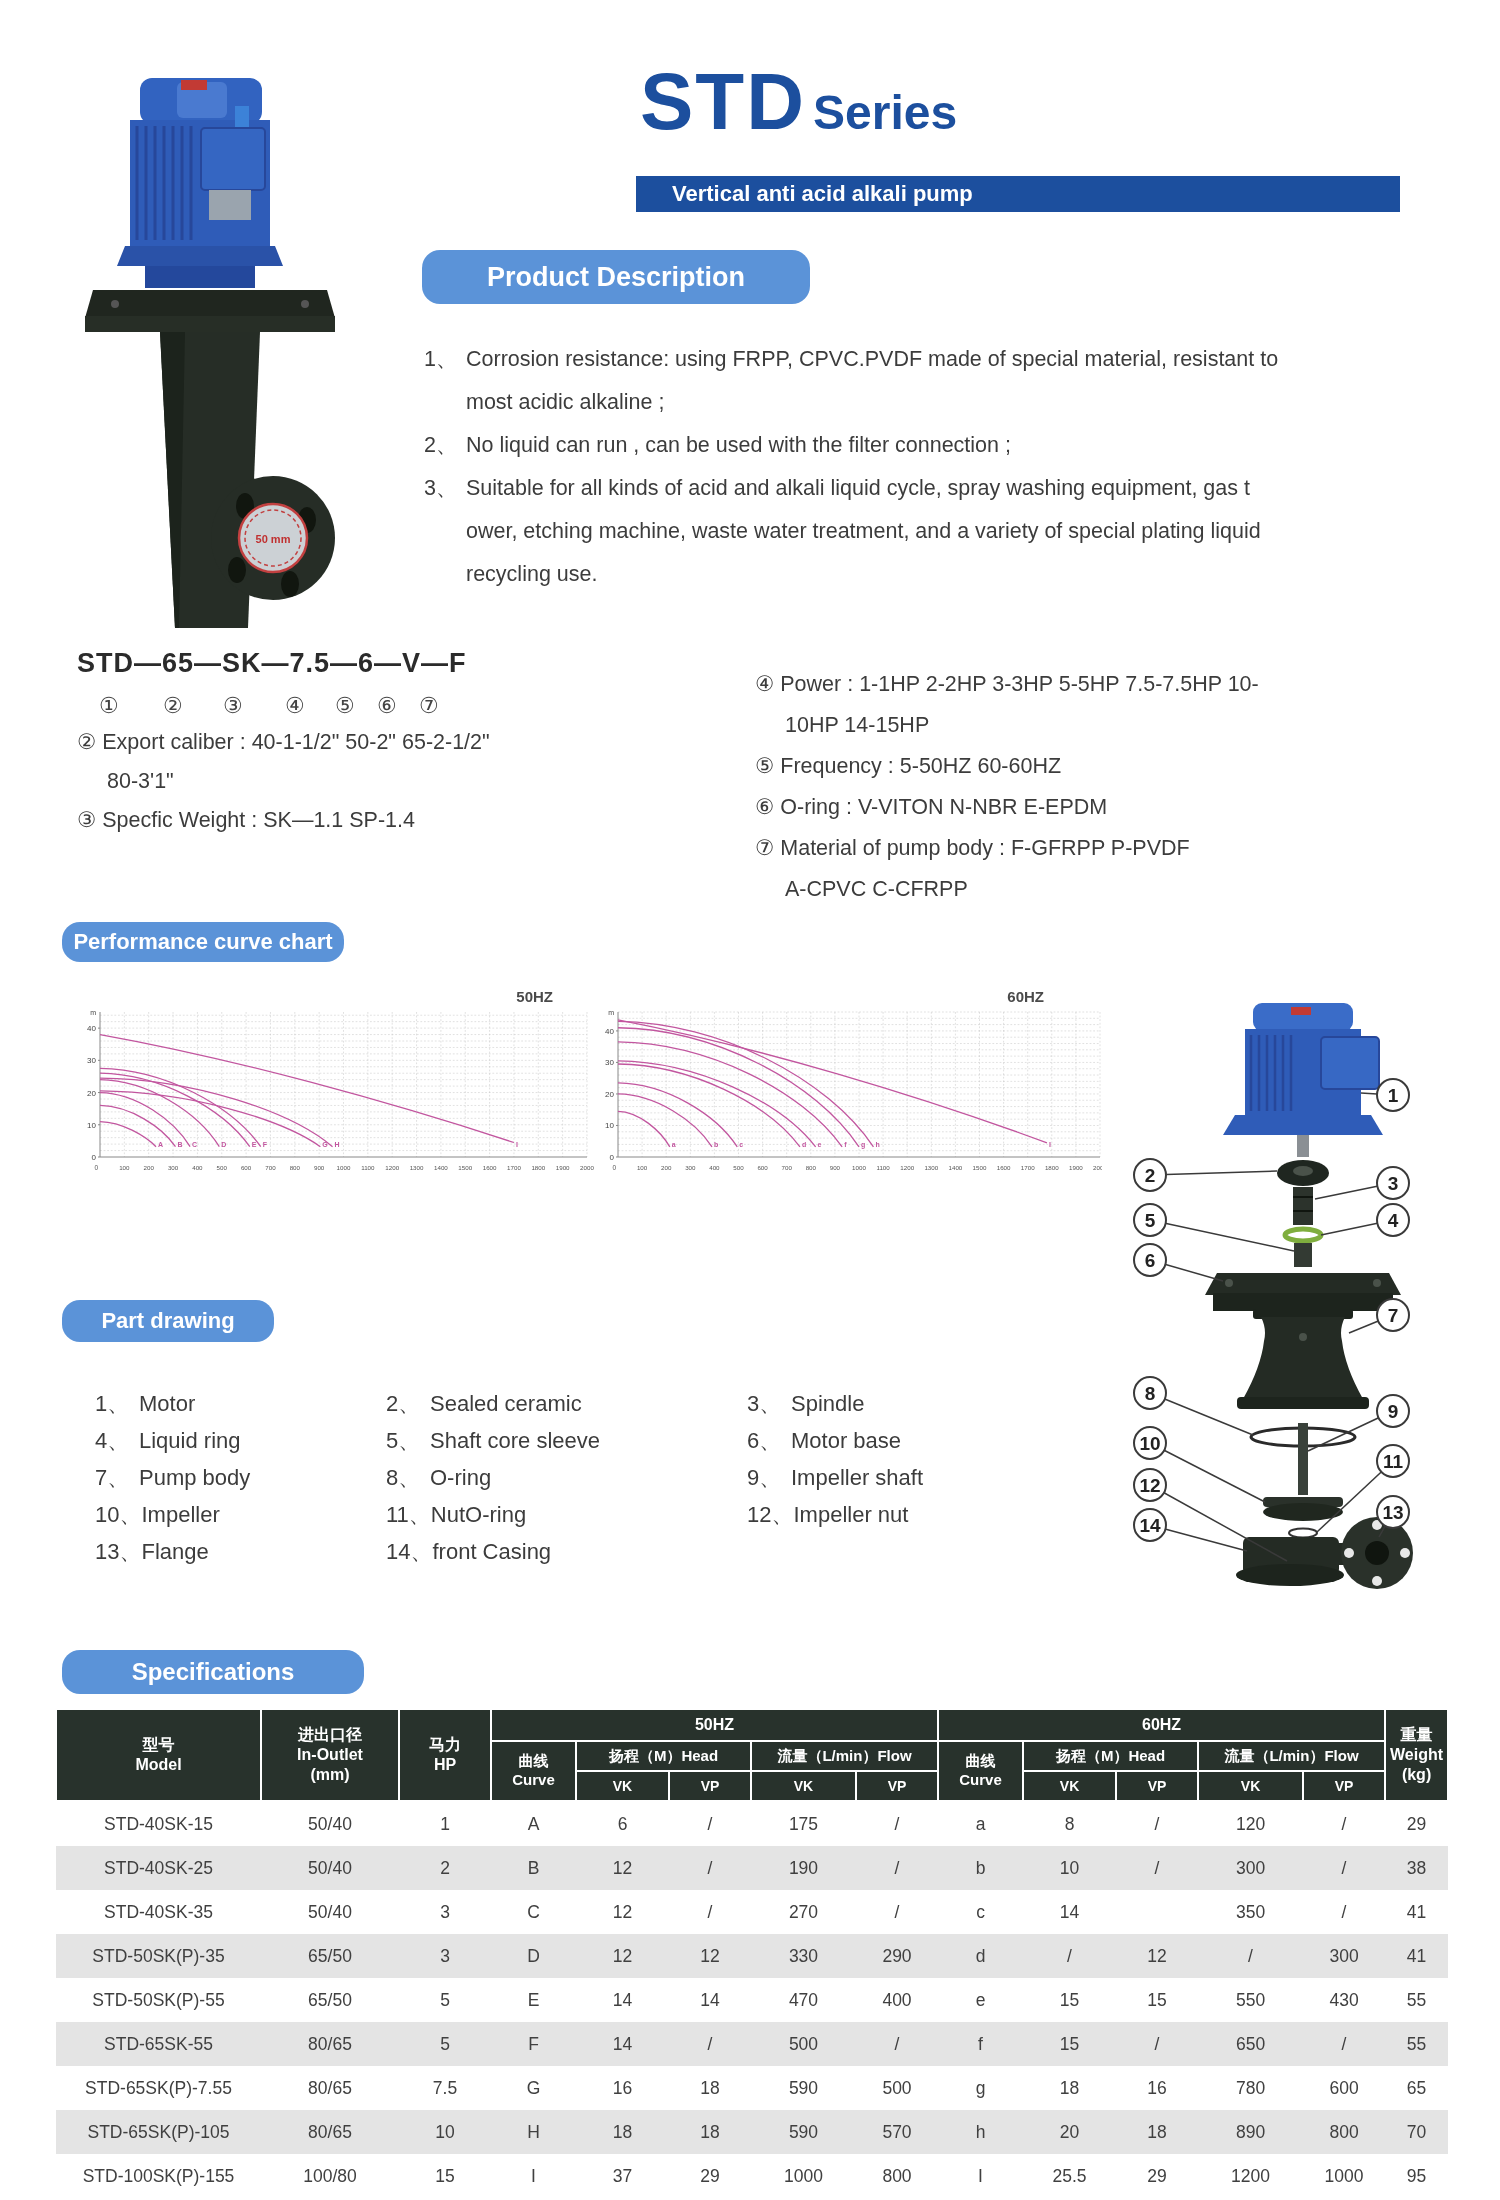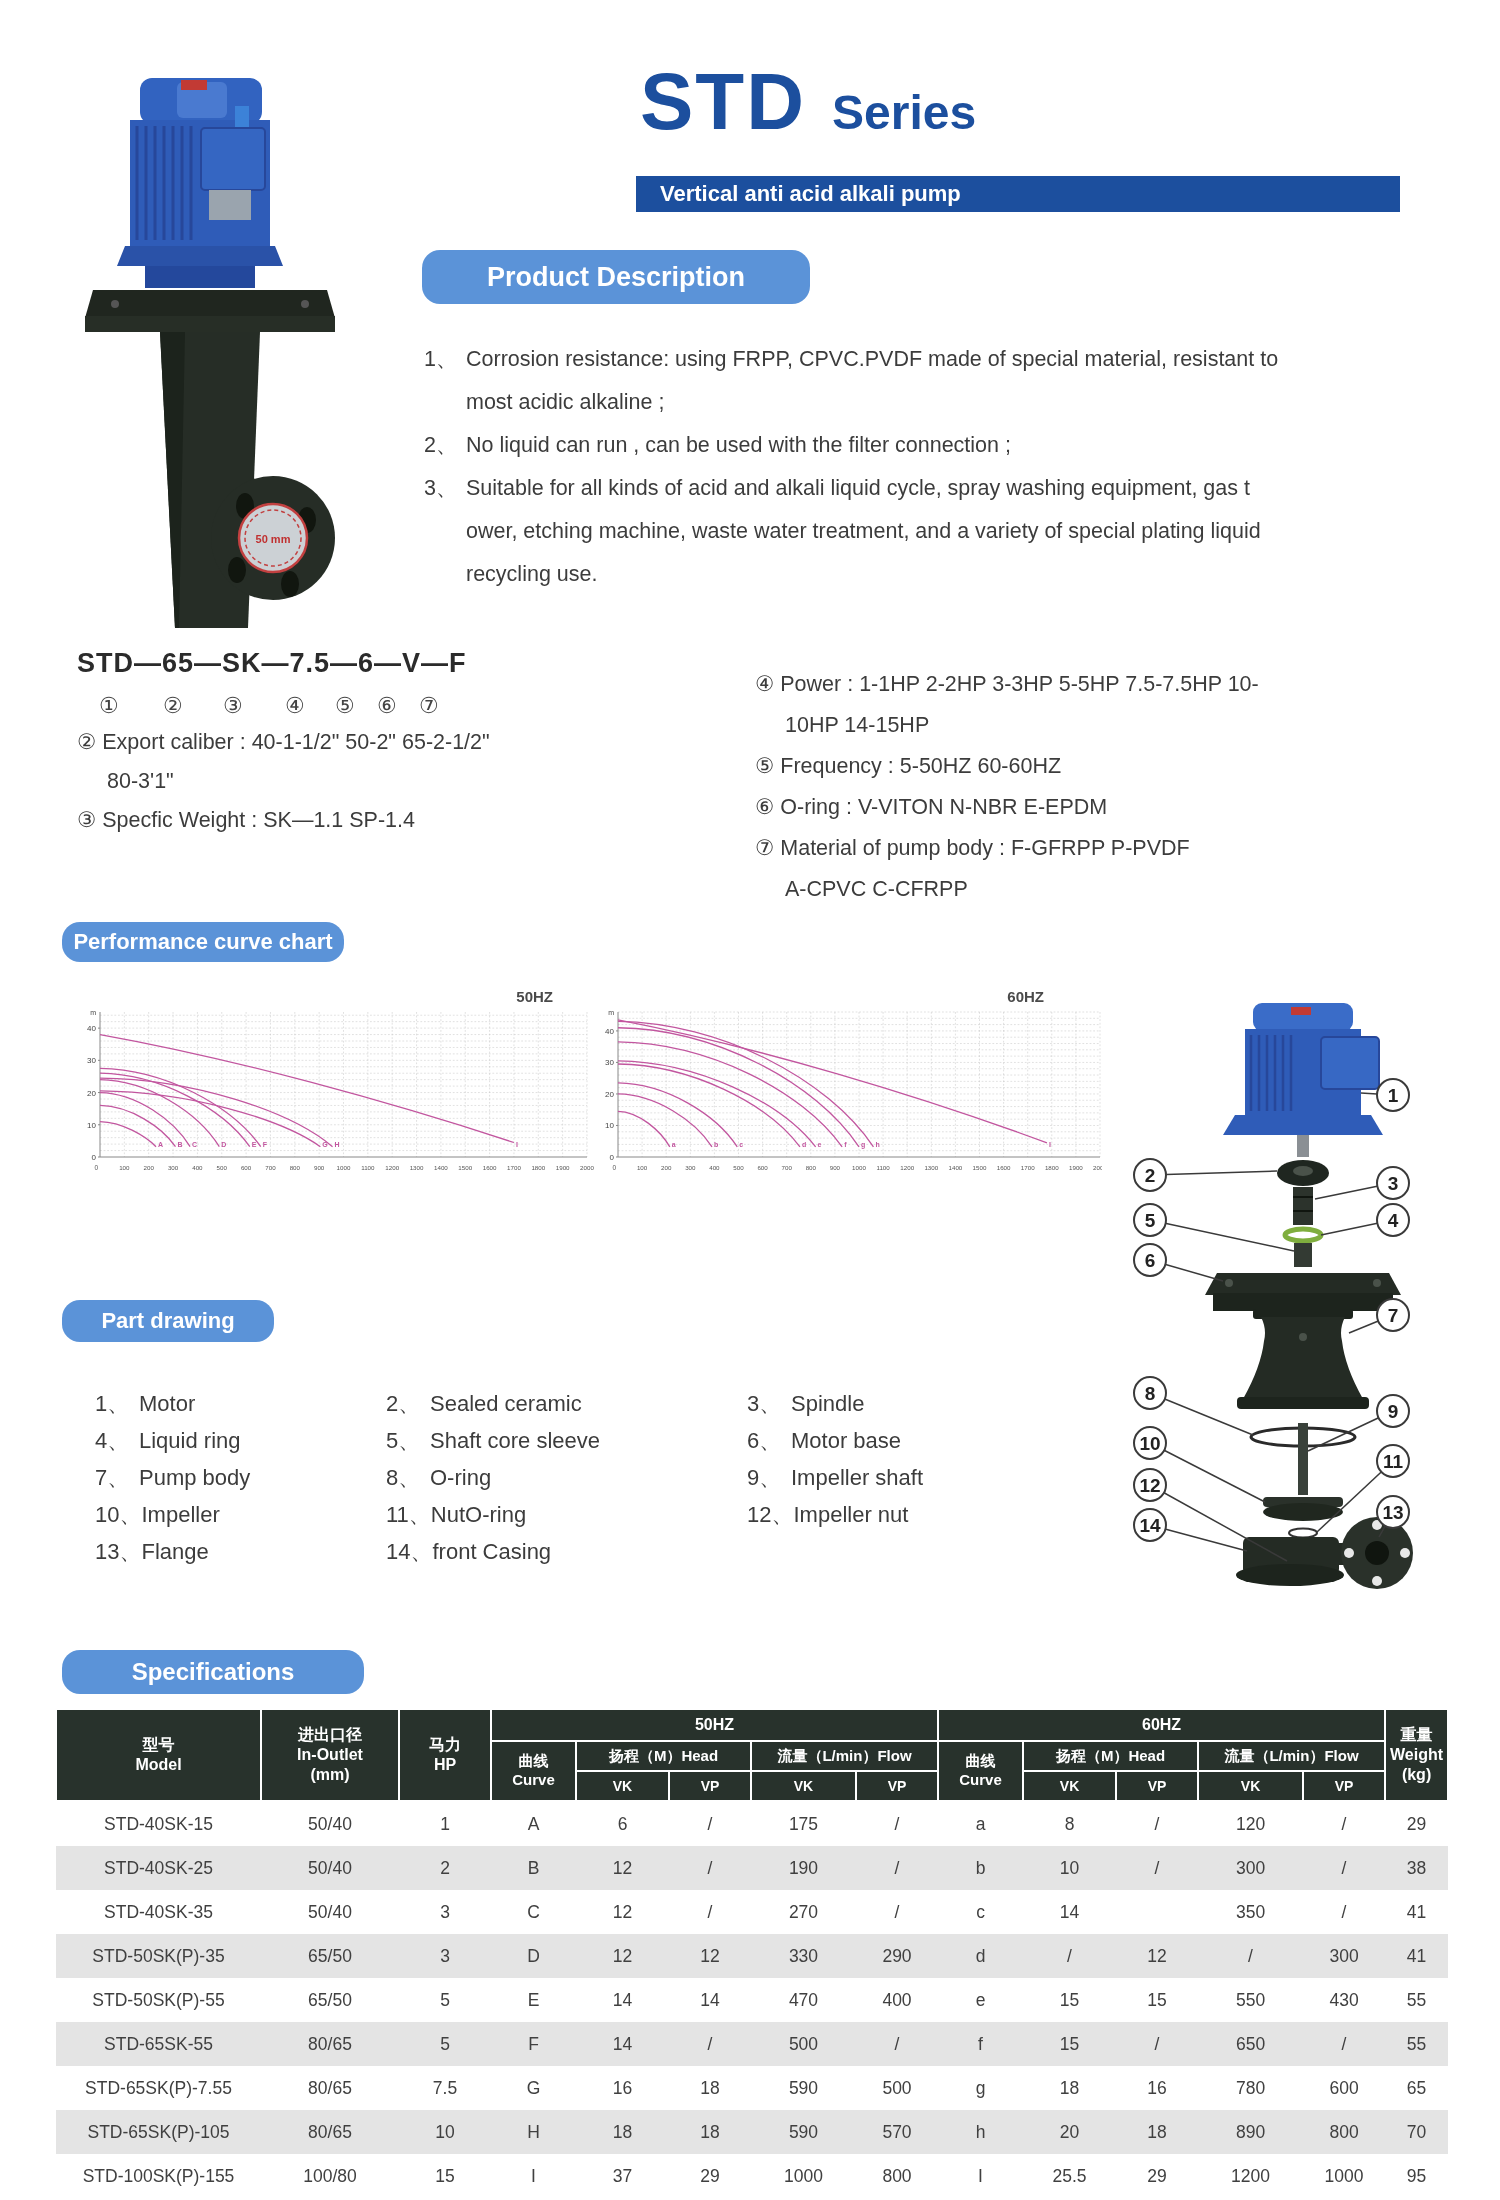--- a/index.html
+++ b/index.html
@@ -5,25 +5,25 @@
   html,body{margin:0;padding:0;background:#888;}
   .page{
     position:relative; width:1500px; height:2200px; background:#ffffff;
     font-family:"Liberation Sans", sans-serif; color:#3c3c3c; overflow:hidden;
     margin:0 auto;
   }
   .abs{position:absolute;}
   
   .title-wrap{position:absolute; left:640px; top:56px; white-space:nowrap;}
   .t-main{font-size:80px; font-weight:bold; color:#1c4f9e; letter-spacing:2px;}
-  .t-sub{font-size:48px; font-weight:bold; color:#1c4f9e; margin-left:26px;}
+  .t-sub{font-size:48px; font-weight:bold; color:#1c4f9e; margin-left:7px;}
   .title-band{
     position:absolute; left:636px; top:176px; width:764px; height:36px;
     background:#1c4f9e; color:#fff; display:flex; align-items:center;
-    font-size:22px; font-weight:bold; padding-left:24px; box-sizing:border-box;
+    font-size:22px; font-weight:bold; padding-left:36px; box-sizing:border-box;
   }
   
   .pill{
     position:absolute; background:#5b93d8; color:#fff; font-weight:bold;
     border-radius:18px; display:flex; align-items:center; justify-content:center;
   }
   #pd-pill{left:422px; top:250px; width:388px; height:54px; font-size:27px;}
   #perf-pill{left:62px; top:922px; width:282px; height:40px; font-size:22px;}
   #part-pill{left:62px; top:1300px; width:212px; height:42px; font-size:22px;}
   #spec-pill{left:62px; top:1650px; width:302px; height:44px; font-size:24px;}

